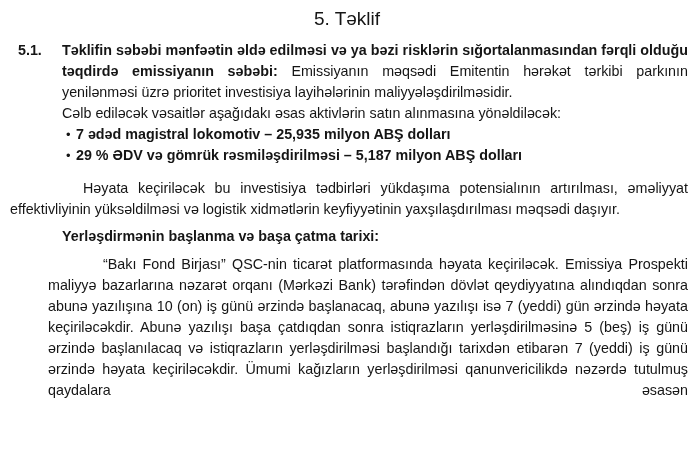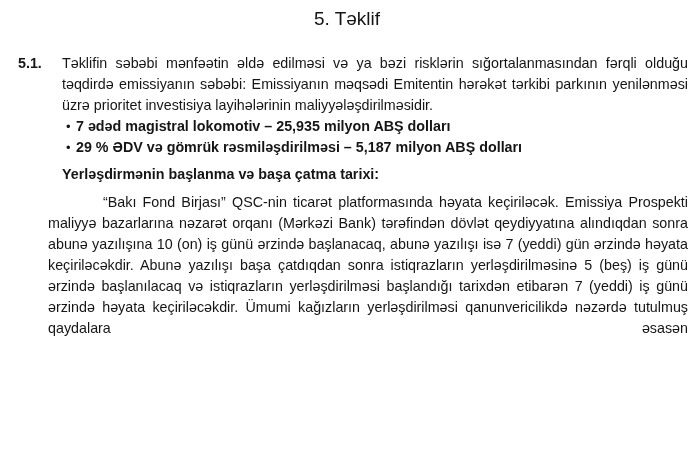--- a/index.html
+++ b/index.html
@@ -16,29 +16,29 @@
   .page { position: relative; width: 694px; height: 458px; }
   .doc-title {
     margin: 6px 0 0 0;
     text-align: center;
     font-size: 19px;
     line-height: 26px;
     font-weight: normal;
   }
   .sec51 {
     position: relative;
-    margin: 21px 6px 0 62px;
+    margin: 8px 6px 0 62px;
   }
   .sec51 .sec-num {
     position: absolute;
     left: -44px; top: 0;
     font-weight: bold;
   }
   .lead { margin: 0; text-align: justify; }
-  .lead b { font-weight: normal; }
+  .lead b { font-weight: bold; }
   .intro { margin: 0; }
   .bullets { margin: 0; padding: 0; }
   .bullet-row { display: flex; align-items: flex-start; padding-left: 4px; }
   .bullet-dot { width: 10px; flex: 0 0 10px; font-size: 13px; }
   .bullet-text { flex: 1 1 auto; font-weight: bold; }
   .p-invest {
     margin: 12px 6px 0 10px;
     text-indent: 73px;
     text-align: justify;
   }
@@ -61,31 +61,33 @@
 </head>
 <body>
 
 <div class="page">
 
   <h1 class="doc-title">5. Təklif</h1>
 
   <div class="sec51">
     <span class="sec-num">5.1.</span>
     <p class="lead"><b>Təklifin səbəbi mənfəətin əldə edilməsi və ya bəzi risklərin sığortalanmasından fərqli olduğu təqdirdə emissiyanın səbəbi:</b> <span>Emissiyanın məqsədi Emitentin hərəkət tərkibi parkının yenilənməsi üzrə prioritet investisiya layihələrinin maliyyələşdirilməsidir.</span></p>
+    <p class="intro">Cəlb ediləcək vəsaitlər aşağıdakı əsas aktivlərin satın alınmasına yönəldiləcək:</p>
     <div class="bullets">
       <div class="bullet-row">
         <span class="bullet-dot">•</span>
         <span class="bullet-text">7 ədəd magistral lokomotiv – 25,935 milyon ABŞ dolları</span>
       </div>
       <div class="bullet-row">
         <span class="bullet-dot">•</span>
         <span class="bullet-text">29 % ƏDV və gömrük rəsmiləşdirilməsi – 5,187 milyon ABŞ dolları</span>
       </div>
     </div>
   </div>
 
+  <p class="p-invest">Həyata keçiriləcək bu investisiya tədbirləri yükdaşıma potensialının artırılması, əməliyyat effektivliyinin yüksəldilməsi və logistik xidmətlərin keyfiyyətinin yaxşılaşdırılması məqsədi daşıyır.</p>
 
 
   <p class="h52sub">Yerləşdirmənin başlanma və başa çatma tarixi:</p>
 
   <p class="p-place">“Bakı Fond Birjası” QSC-nin ticarət platformasında həyata keçiriləcək. Emissiya Prospekti maliyyə bazarlarına nəzarət orqanı (Mərkəzi Bank) tərəfindən dövlət qeydiyyatına alındıqdan sonra abunə yazılışına 10 (on) iş günü ərzində başlanacaq, abunə yazılışı isə 7 (yeddi) gün ərzində həyata keçiriləcəkdir. Abunə yazılışı başa çatdıqdan sonra istiqrazların yerləşdirilməsinə 5 (beş) iş günü ərzində başlanılacaq və istiqrazların yerləşdirilməsi başlandığı tarixdən etibarən 7 (yeddi) iş günü ərzində həyata keçiriləcəkdir. Ümumi kağızların yerləşdirilməsi qanunvericilikdə nəzərdə tutulmuş qaydalara əsasən</p>
 
 </div>
 
 </body></html>

